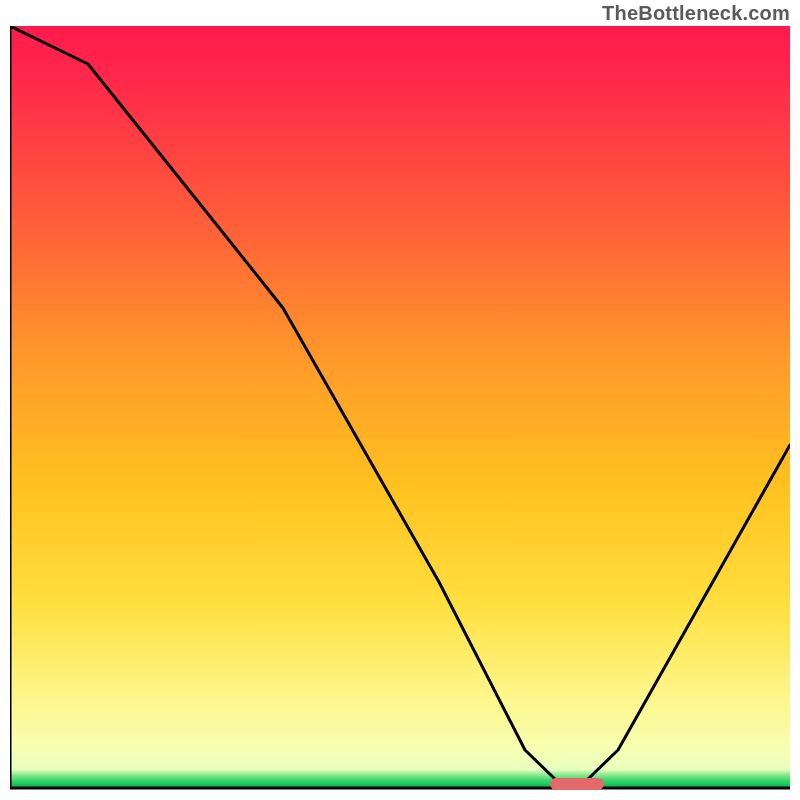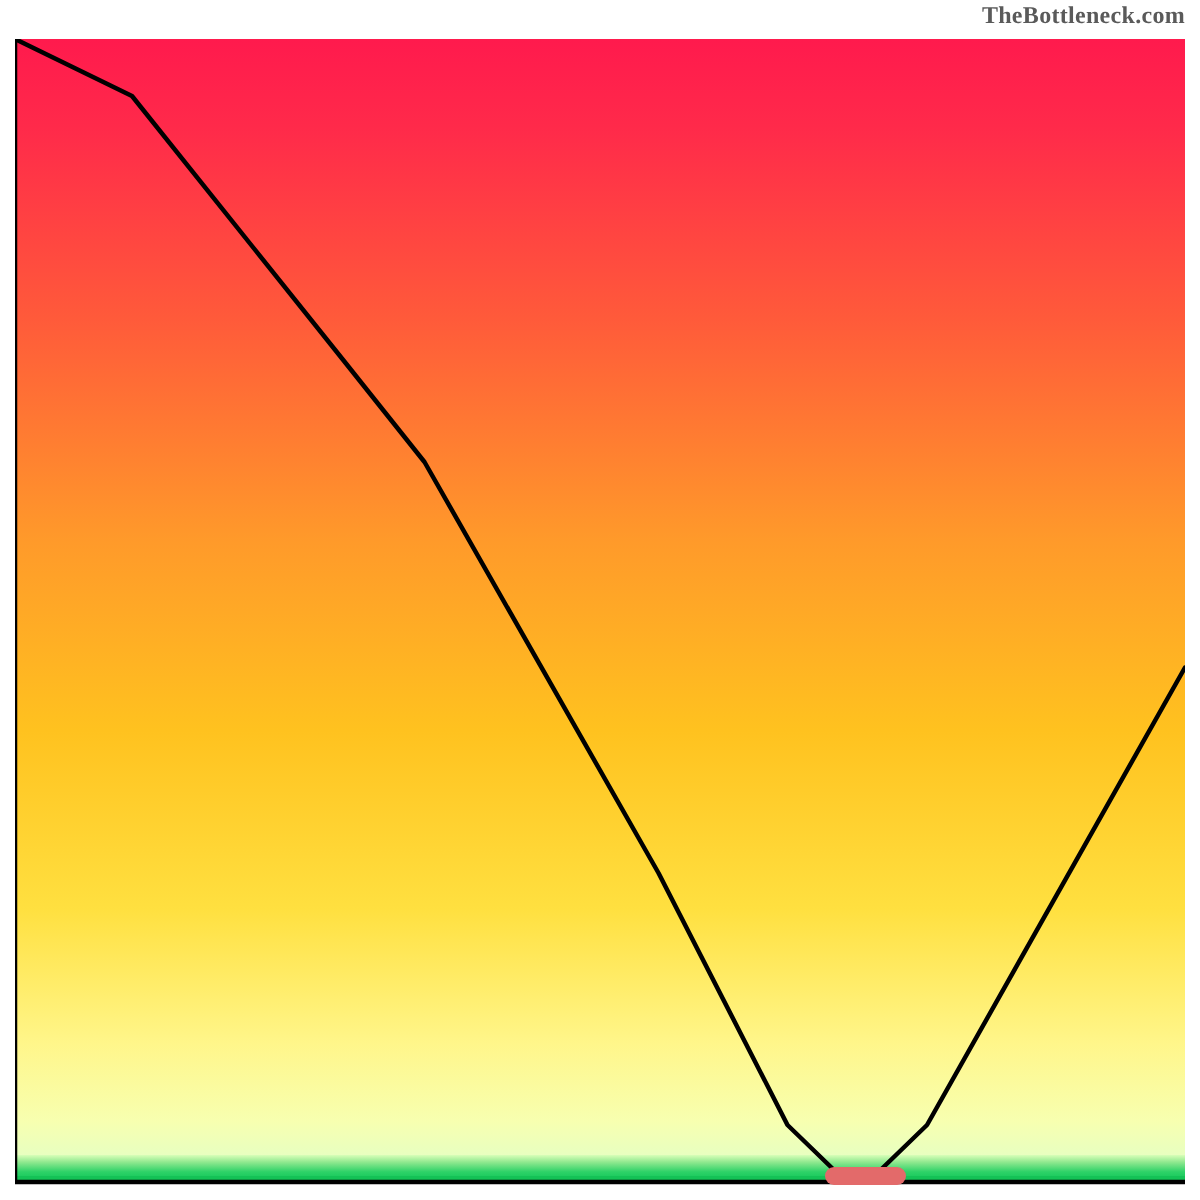--- a/index.html
+++ b/index.html
@@ -13,25 +13,24 @@
   }
   .frame {
     position: relative;
     width: 800px;
     height: 800px;
   }
   .watermark {
     position: absolute;
     top: 2px;
     right: 10px;
-    font-size: 16px;
+    font-size: 20px;
     font-weight: 600;
     color: #5a5a5a;
     letter-spacing: 0.2px;
-    font-family: Liberation Serif, serif;
   }
   .plot {
     position: absolute;
     left: 10px;
     top: 26px;
     width: 780px;
     height: 764px;
   }
   .plot svg {
     display: block;

